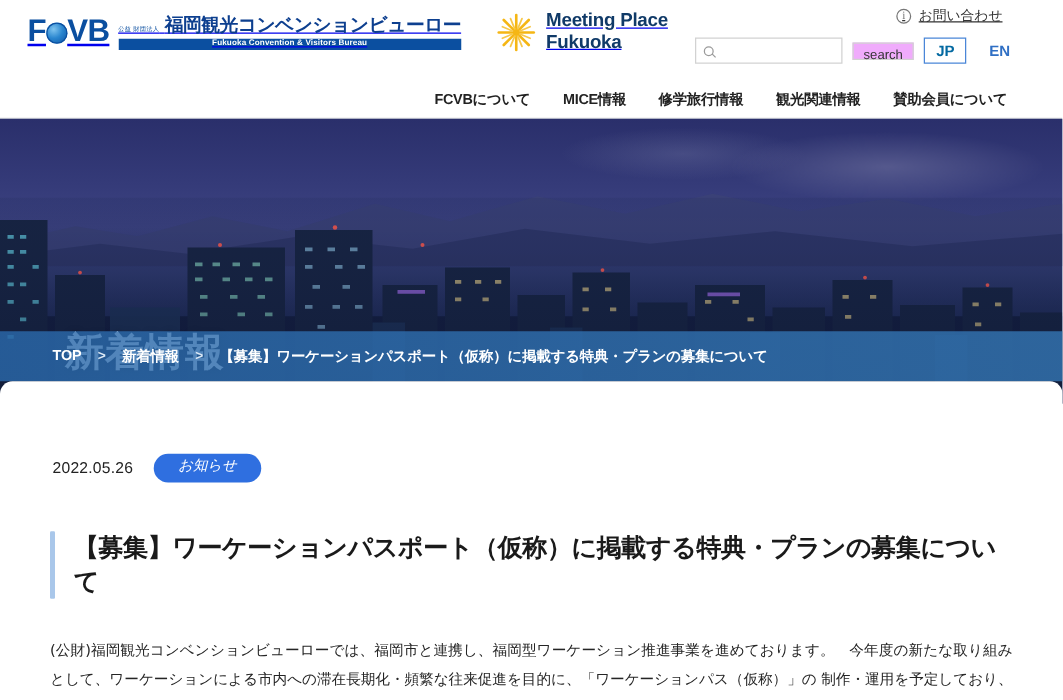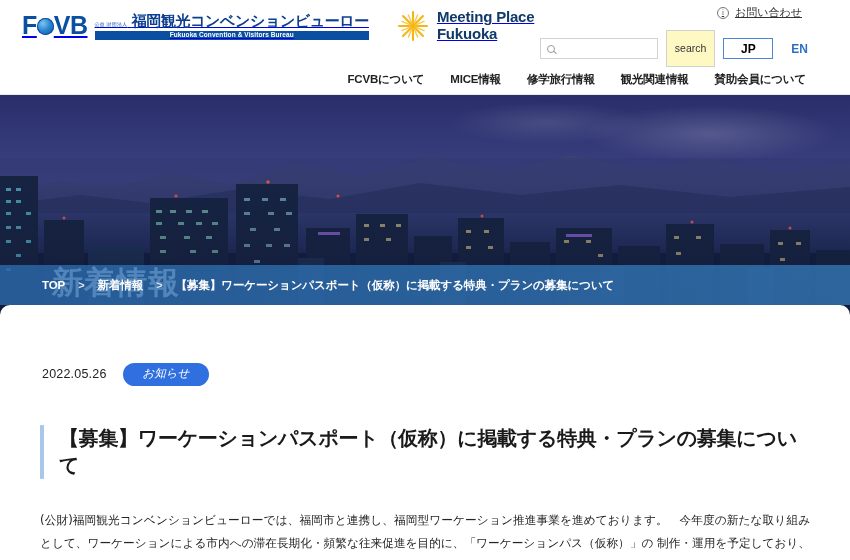--- a/index.html
+++ b/index.html
@@ -83,27 +83,27 @@
   }
   .search-box .mag::after {
     content: ""; position: absolute; right: -3px; bottom: -2px;
     width: 4px; height: 1.2px; background: #9a9a9a; transform: rotate(45deg);
   }
   .search-box input {
     border: 0; outline: 0; font-size: 10px; margin-left: 5px; width: 90px;
     font-family: "Liberation Sans", sans-serif; color: #333; background: transparent;
   }
   .search-btn {
-    height: 37px; padding: 0 8px; border: 1px solid #d2d2d2; background: #fef9c3;
+    height: 14px; padding: 0 8px; border: 1px solid #d2d2d2; background: #f0abfc;
     font-size: 10.5px; color: #333; cursor: pointer; line-height: 19px;
     font-family: "Liberation Sans", sans-serif;
   }
   .lang-jp {
-    height: 21px; width: 50px; border: 1px solid #4a86d8; background: #fff;
-    color: #000000; font-size: 12px; font-weight: 600; cursor: pointer;
+    height: 21px; width: 34px; border: 1px solid #4a86d8; background: #fff;
+    color: #0369a1; font-size: 12px; font-weight: 600; cursor: pointer;
     display: flex; align-items: center; justify-content: center;
     font-family: "Liberation Sans", sans-serif;
   }
   .lang-en {
     color: #2f6fc4; font-size: 12px; font-weight: 600; cursor: pointer;
     padding: 0 4px 0 10px; text-decoration: none;
   }
 
   .mainnav {
     position: absolute; right: 44px; top: 72px;

